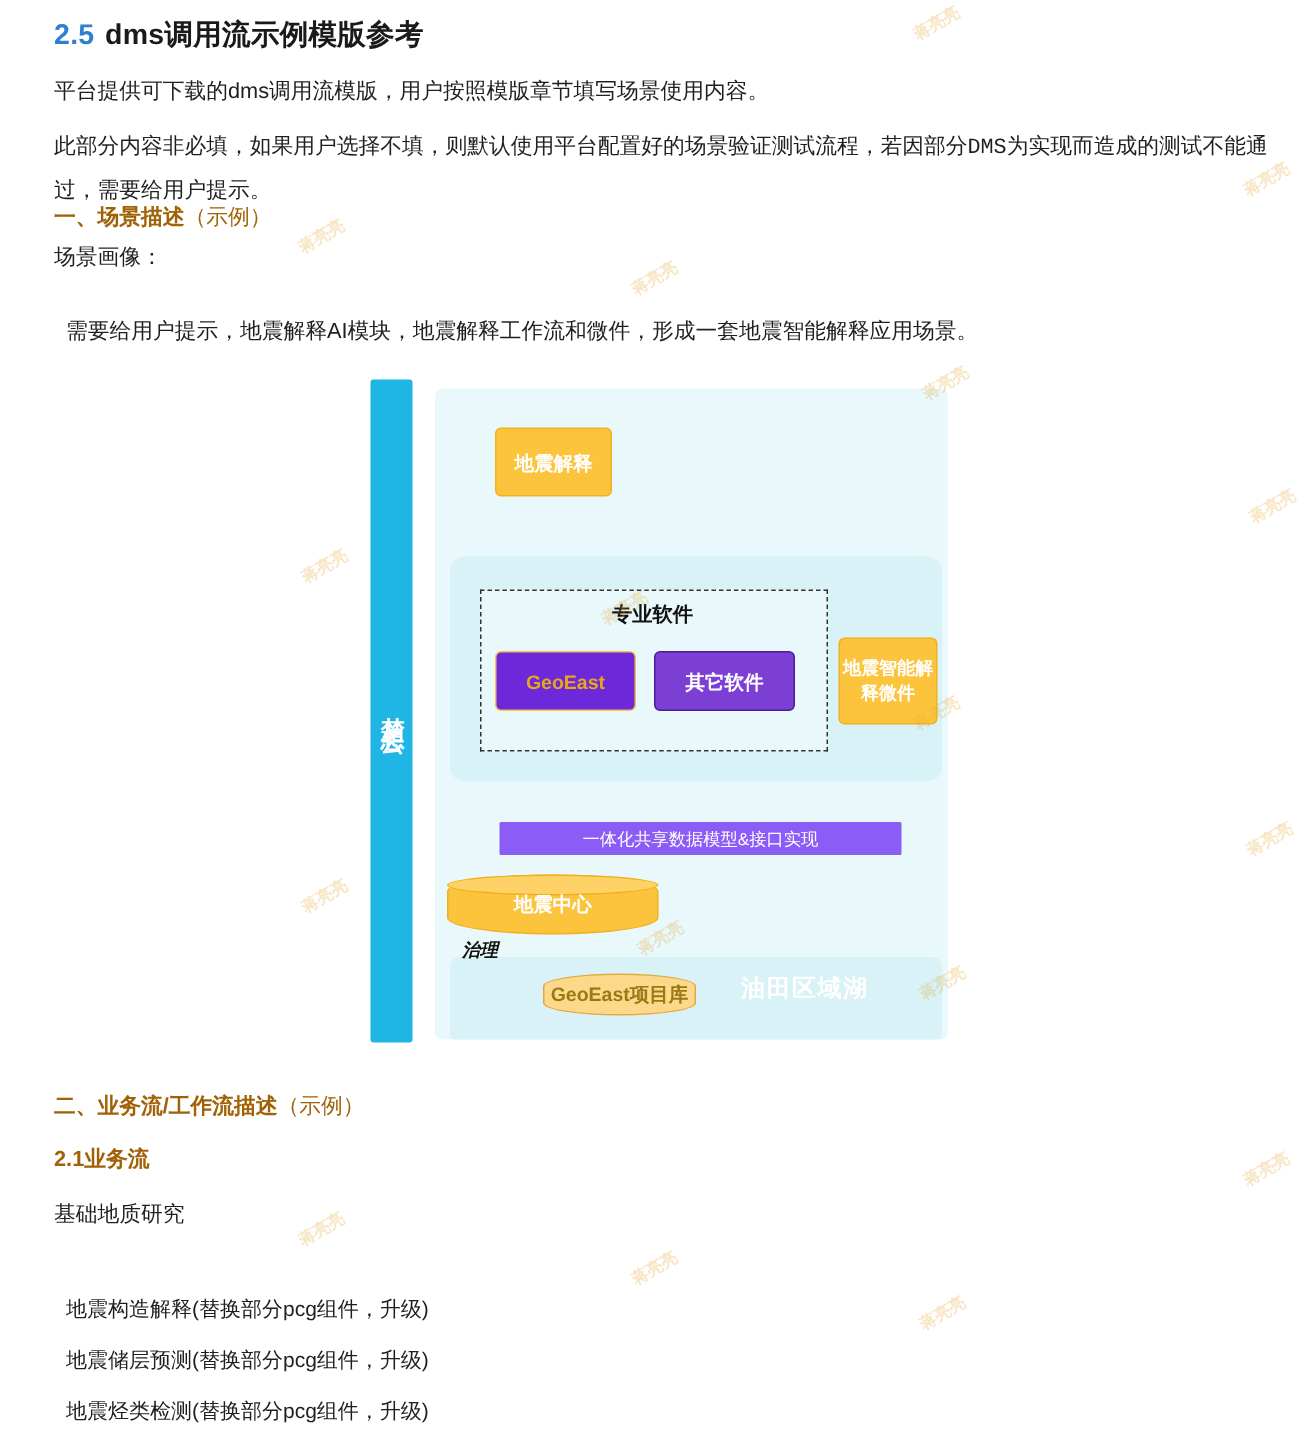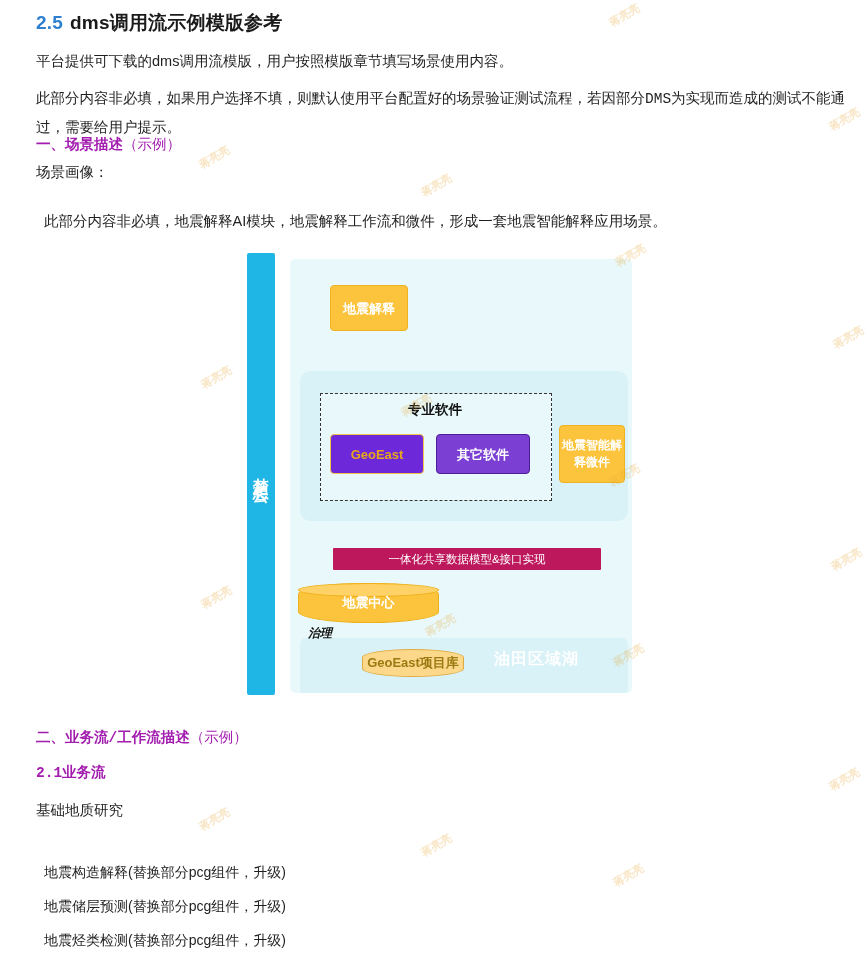--- a/index.html
+++ b/index.html
@@ -42,22 +42,21 @@
     line-height: 29px;
     color: #1f1f1f;
   }
   .p1 { top: 47px; width: 800px; }
   .p2 { top: 85px; width: 812px; font-family: Liberation Mono, monospace; }
   .h-label {
     position: absolute;
     left: 36px;
     font-size: 14.5px;
     font-weight: bold;
-    color: #a21caf;
-    font-family: Liberation Mono, monospace;
+    color: #a16207;
   }
   .h-label .thin { font-weight: normal; }
   .lbl-scene { top: 135px; }
   .p3 { top: 158px; }
   .p4 { top: 207px; left: 44px; }
 
   
   .diagram {
     position: absolute;
     left: 232px;
@@ -170,21 +169,21 @@
   .b-micro {
     left: 327px; top: 172px; width: 66px; height: 58px;
     font-size: 12px;
   }
   .blue-bar {
     position: absolute;
     left: 101px;
     top: 295px;
     width: 268px;
     height: 22px;
-    background: #be185d;
+    background: #8b5cf6;
     color: #fff;
     font-size: 11.5px;
     display: flex;
     align-items: center;
     justify-content: center;
     border-radius: 1px;
   }
   .cylinder {
     position: absolute;
     left: 66px;
@@ -278,21 +277,21 @@
   </div>
 
   <div class="para p1">平台提供可下载的dms调用流模版，用户按照模版章节填写场景使用内容。</div>
   <div class="para p2">此部分内容非必填，如果用户选择不填，则默认使用平台配置好的场景验证测试流程，若因部分DMS为实现而造成的测试不能通过，需要给用户提示。</div>
 
   <div class="h-label lbl-scene">
     <span>一、场景描述</span><span class="thin">（示例）</span>
   </div>
 
   <div class="para p3">场景画像：</div>
-  <div class="para p4">此部分内容非必填，地震解释AI模块，地震解释工作流和微件，形成一套地震智能解释应用场景。</div>
+  <div class="para p4">需要给用户提示，地震解释AI模块，地震解释工作流和微件，形成一套地震智能解释应用场景。</div>
 
   <div class="diagram">
 
     <svg width="400" height="445">
       <defs>
         <marker id="ah" markerWidth="7" markerHeight="7" refX="3" refY="3.2" orient="auto">
           <path d="M0,0 L6,3.2 L0,6.4 z" fill="#f0b21f"></path>
         </marker>
       </defs>
       <g stroke="#f0b21f" stroke-width="1.6" fill="none" marker-end="url(#ah)">

